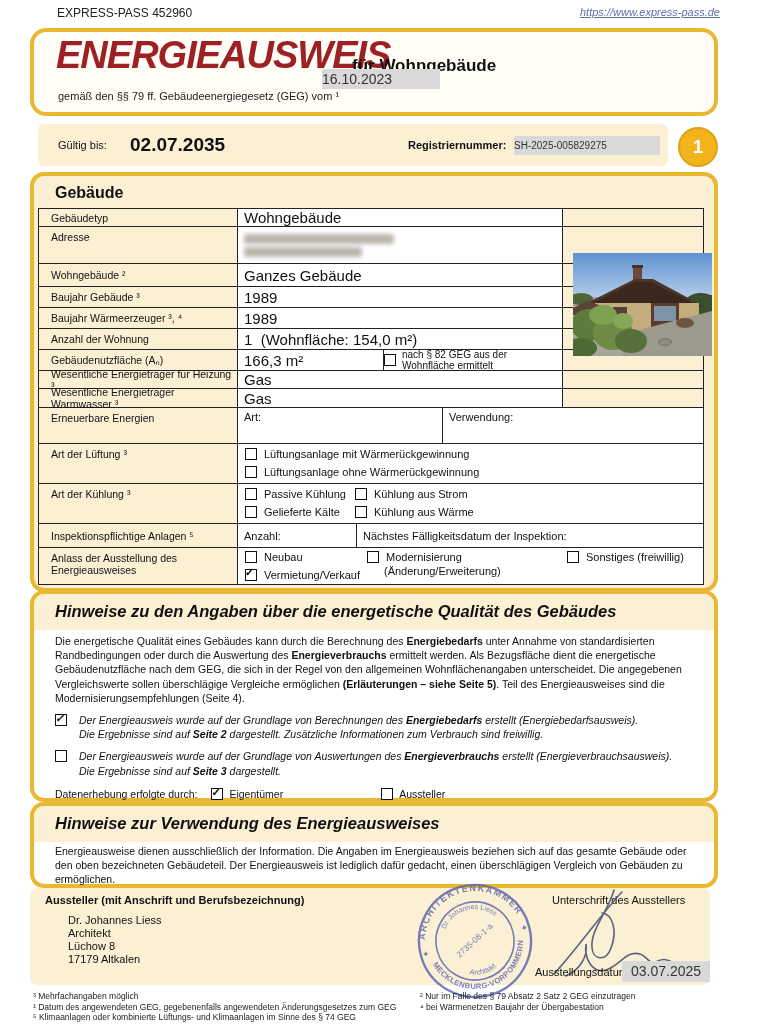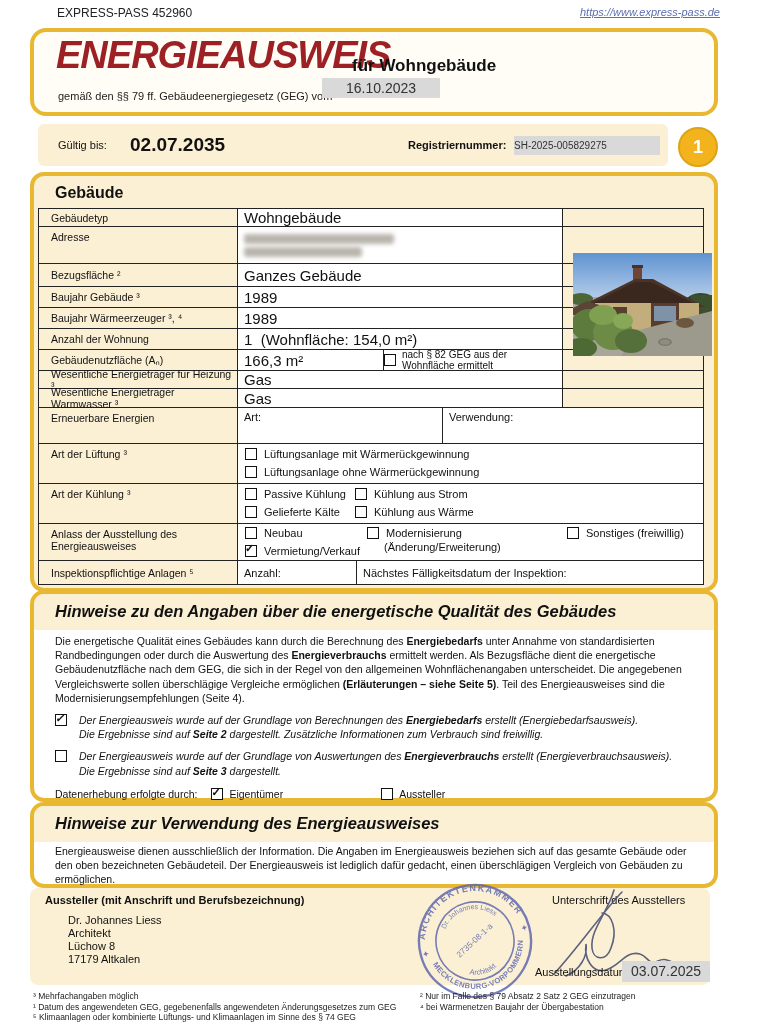--- a/index.html
+++ b/index.html
@@ -9,22 +9,22 @@
 
   
   .doc-ref{left:57px;top:6px;font-size:12px;color:#222;}
   .site-link{top:6px;right:48px;font-size:11px;font-style:italic;color:#5b6eae;text-decoration:underline;}
 
   
   .masthead{left:30px;top:28px;width:680px;height:80px;border:4px solid #e9b833;border-radius:16px;background:#fffdf6;}
   .mh-title{position:absolute;left:22px;top:2px;font-size:38px;font-weight:bold;font-style:italic;color:#9c2024;letter-spacing:-1px;white-space:nowrap;}
   .mh-sub{position:absolute;left:318px;top:24px;font-size:17px;font-weight:bold;color:#111;}
   .mh-law{position:absolute;left:24px;top:58px;font-size:11px;color:#222;}
-  .mh-datebox{position:absolute;left:288px;top:46px;width:118px;height:20px;background:#d9d9d9;
-              font-size:14px;color:#333;text-align:center;line-height:20px;}
+  .mh-datebox{position:absolute;left:288px;top:37px;width:118px;height:20px;background:#d9d9d9;
+              font-size:14px;color:#333;line-height:20px;}
 
   
   .validity{left:38px;top:124px;width:630px;height:42px;background:#fbf0d4;border-radius:6px;}
   .v-label{position:absolute;left:20px;top:15px;font-size:11px;}
   .v-date{position:absolute;left:92px;top:10px;font-size:19px;font-weight:bold;}
   .v-reglabel{position:absolute;left:370px;top:15px;font-size:11px;font-weight:bold;}
   .v-regbox{position:absolute;left:476px;top:12px;width:146px;height:19px;background:#d9d9d9;
             font-size:10px;color:#333;text-align:left;line-height:19px;}
   .page-badge{left:678px;top:127px;width:36px;height:36px;border-radius:50%;background:#f2b31c;border:2px solid #dda416;
               color:#fff;font-size:18px;font-weight:bold;text-align:center;line-height:36px;}
@@ -118,21 +118,21 @@
     </div>
     <div class="row top" style="height:36px">
       <div class="lbl">Adresse</div>
       <div class="val" style="display:block;padding-top:4px">
         <div class="redact" style="width:150px"></div>
         <div class="redact" style="width:118px"></div>
       </div>
       <div class="sp"></div>
     </div>
     <div class="row" style="height:22px">
-      <div class="lbl">Bezugsfläche ²</div>
+      <div class="lbl">Wohngebäude ²</div>
       <div class="val">Ganzes Gebäude</div>
       <div class="sp"></div>
     </div>
     <div class="row" style="height:20px">
       <div class="lbl">Baujahr Gebäude ³</div>
       <div class="val">1989</div>
       <div class="sp"></div>
     </div>
     <div class="row" style="height:20px">
       <div class="lbl">Baujahr Wärmeerzeuger ³, ⁴</div>
@@ -205,20 +205,25 @@
                 <span>Kühlung aus Strom</span>
               </div>
             <div class="opt">
                 <span class="cb"></span>
                 <span>Kühlung aus Wärme</span>
               </div>
           </div>
         </div>
       </div>
     </div>
+    <div class="row" style="height:23px">
+      <div class="lbl">Inspektionspflichtige Anlagen ⁵</div>
+      <div class="subcell small" style="flex:0 0 112px;border-left:none;padding-left:6px">Anzahl:</div>
+      <div class="subcell small" style="flex:1;padding-left:6px">Nächstes Fälligkeitsdatum der Inspektion:</div>
+    </div>
     <div class="row top" style="height:36px">
       <div class="lbl">Anlass der Ausstellung des Energieausweises</div>
       <div class="val top" style="padding:0">
         <div class="chkcols">
           <div style="width:122px">
             <div class="opt">
                 <span class="cb"></span>
                 <span>Neubau</span>
               </div>
             <div class="opt">
@@ -234,25 +239,20 @@
             <div class="small" style="padding-left:17px;line-height:13px">(Änderung/Erweiterung)</div>
           </div>
           <div style="flex:1">
             <div class="opt">
                 <span class="cb"></span>
                 <span>Sonstiges (freiwillig)</span>
               </div>
           </div>
         </div>
       </div>
-    </div>
-    <div class="row" style="height:23px">
-      <div class="lbl">Inspektionspflichtige Anlagen ⁵</div>
-      <div class="subcell small" style="flex:0 0 112px;border-left:none;padding-left:6px">Anzahl:</div>
-      <div class="subcell small" style="flex:1;padding-left:6px">Nächstes Fälligkeitsdatum der Inspektion:</div>
     </div>
   </div>
 
   <svg class="photo" viewBox="0 0 139 103">
     <defs>
       <linearGradient id="sky" x1="0" y1="0" x2="0" y2="1">
         <stop offset="0" stop-color="#5f93d2"></stop>
           <stop offset="1" stop-color="#b9d0ea"></stop>
       </linearGradient>
     </defs>

